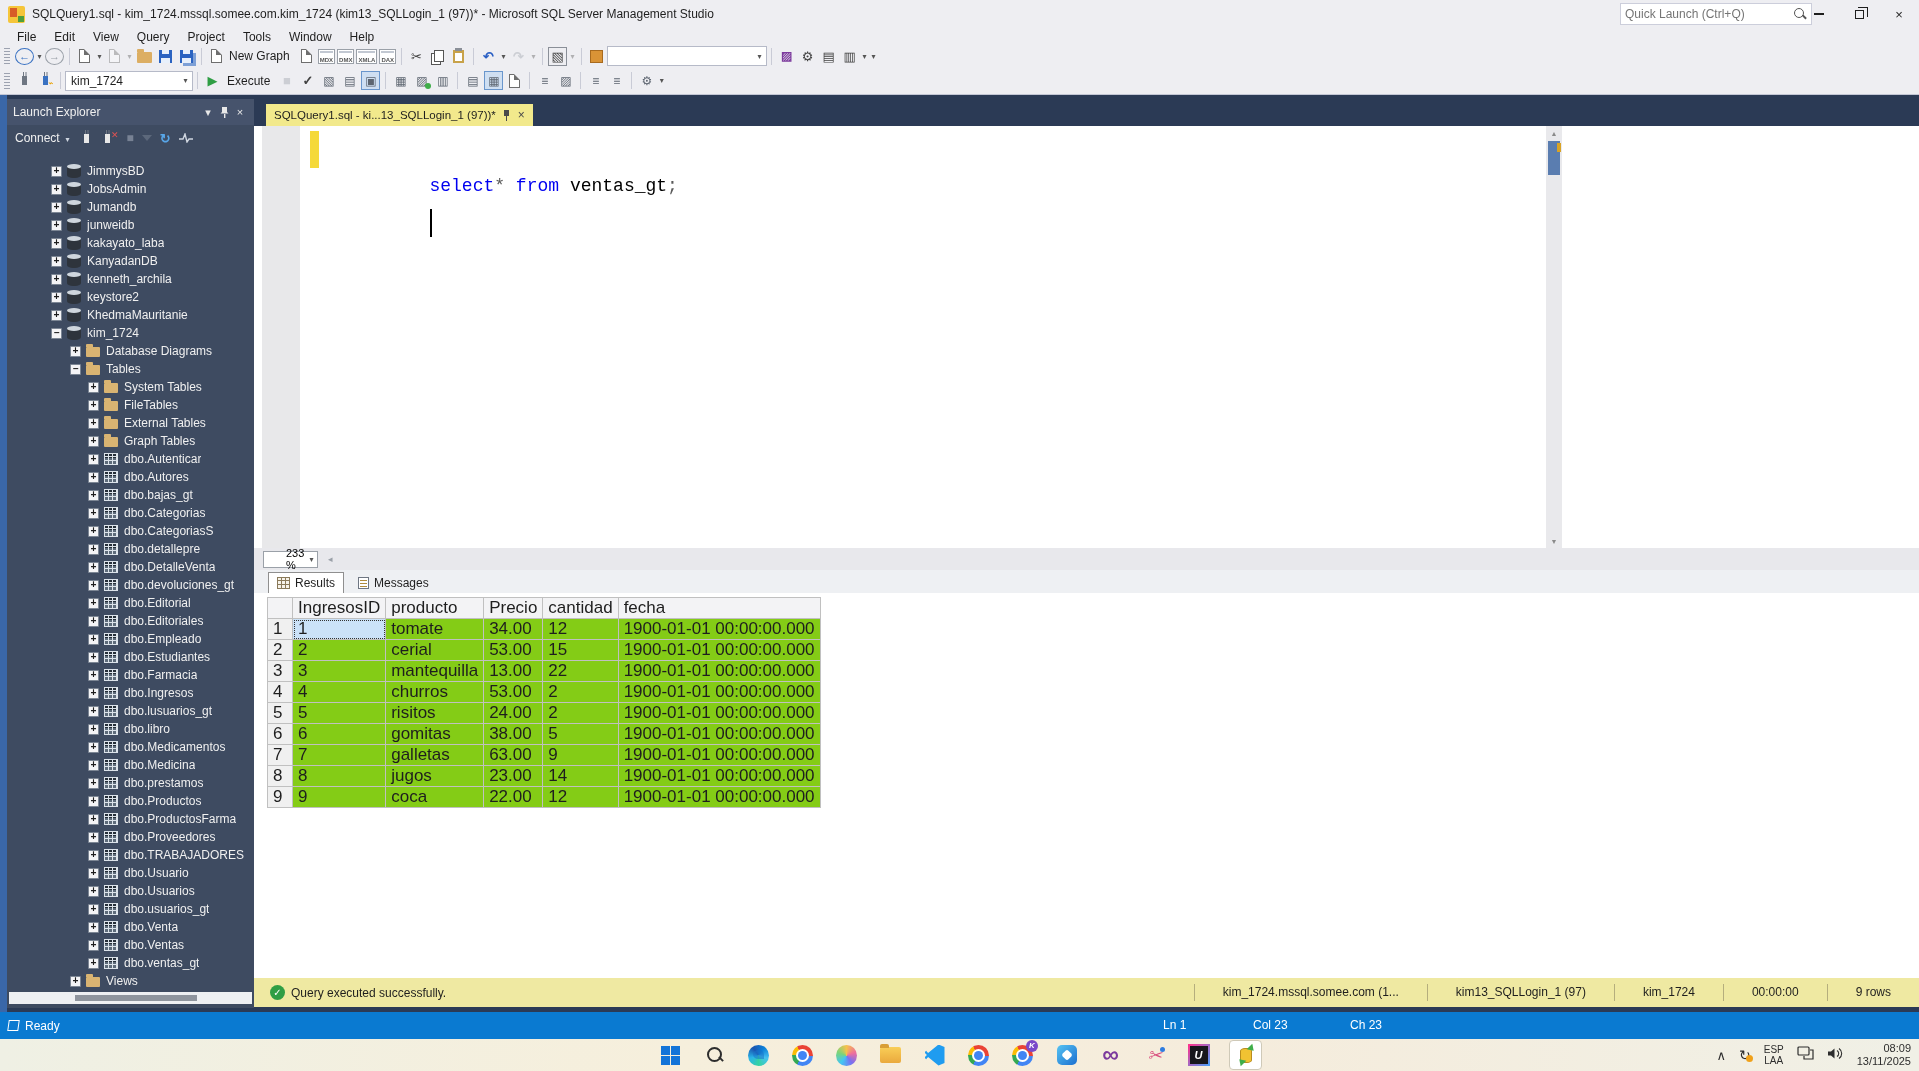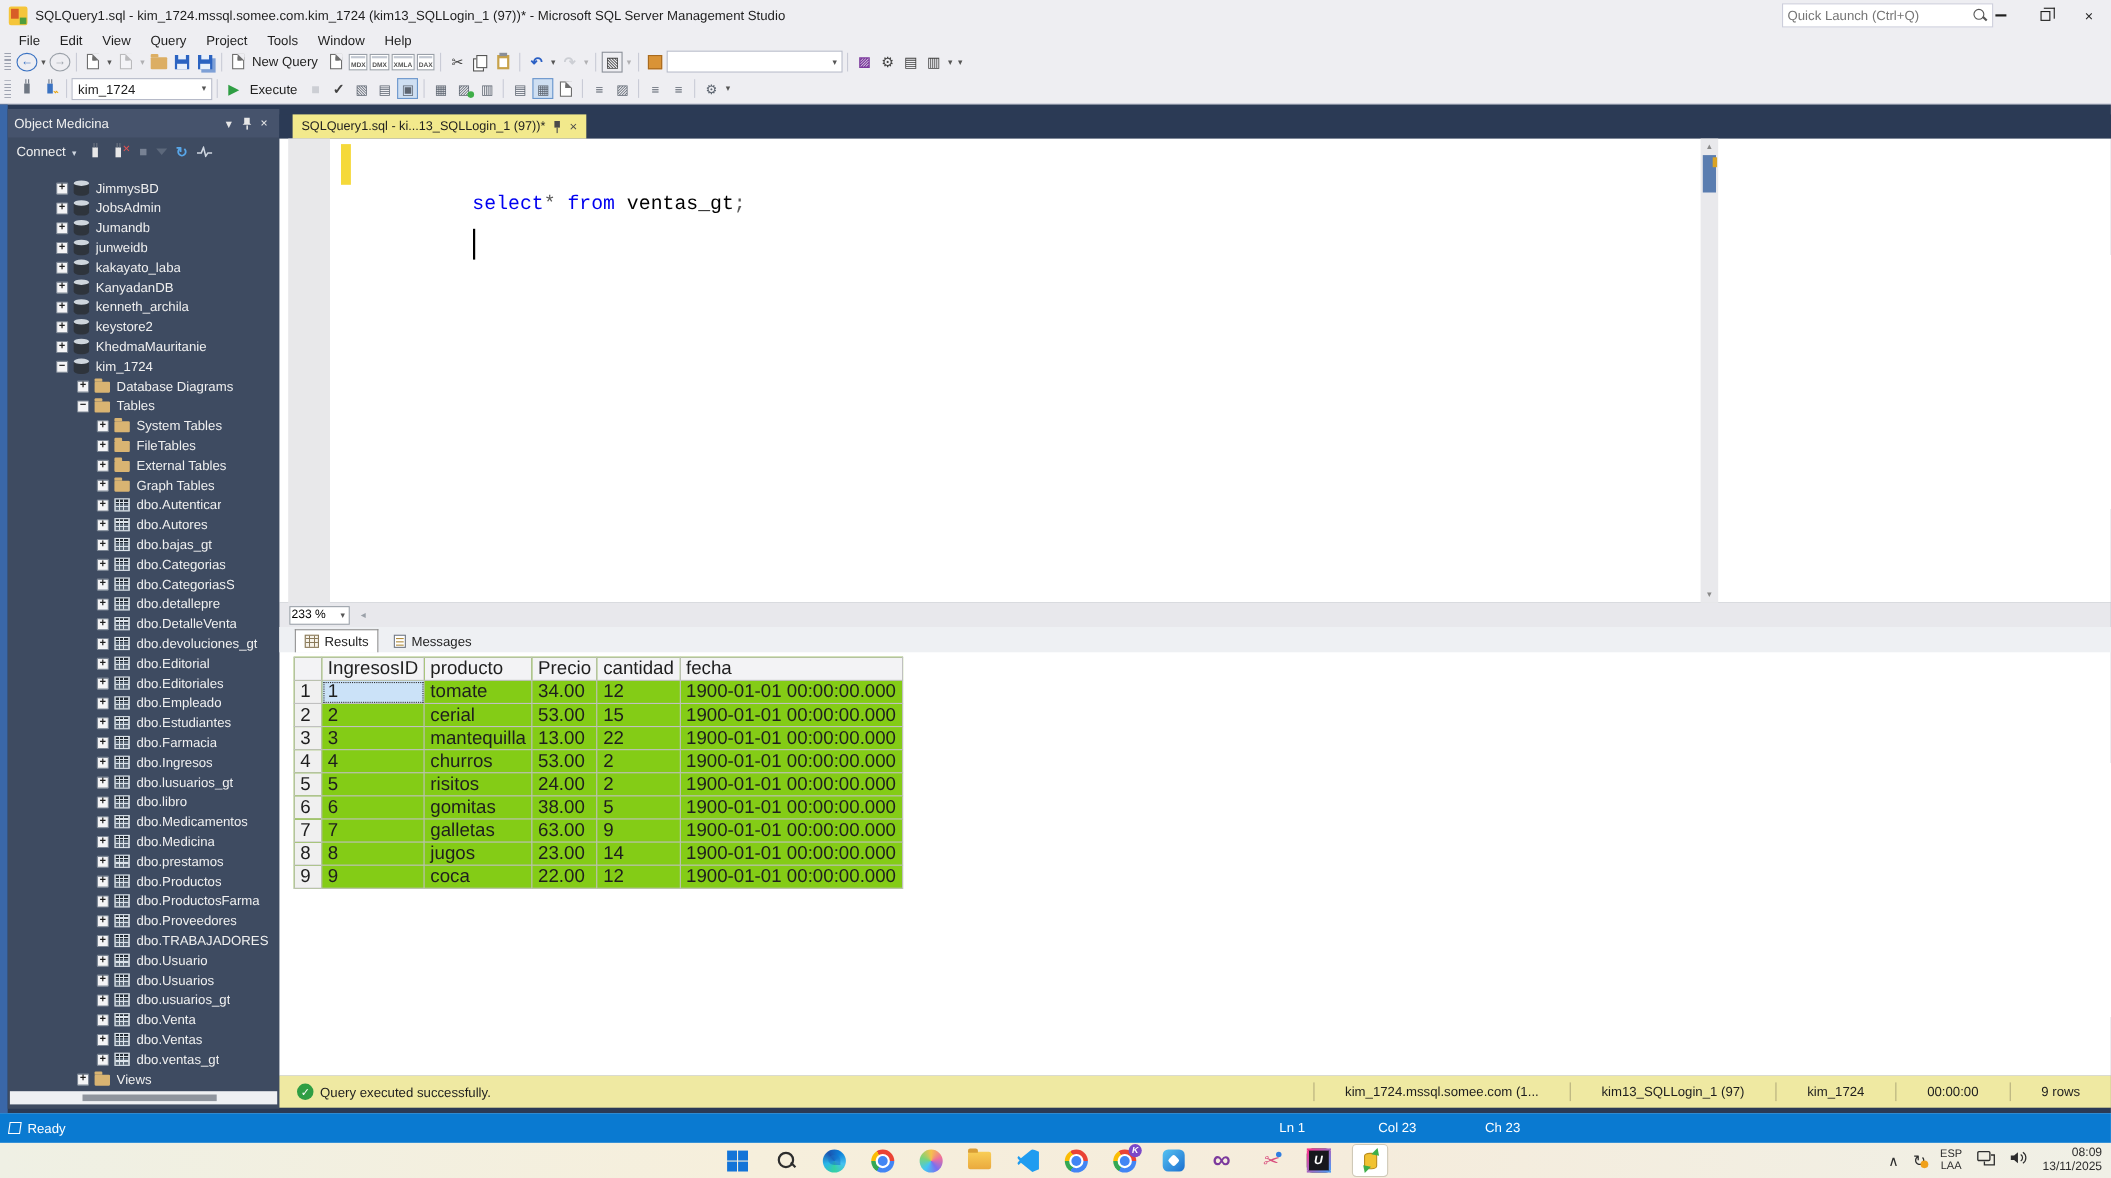--- a/index.html
+++ b/index.html
@@ -108,21 +108,21 @@
   .code-line{position:absolute;left:89px;top:5px;white-space:pre;font-family:"Liberation Mono",monospace;font-size:18px;line-height:37px;font-weight:500;}
   .tok.kw{color:#0000f0;} .tok.id{color:#000;} .tok.op{color:#5a5a5a;}
   .caret-line{display:inline-block;width:1.5px;height:28px;background:#000;vertical-align:middle;margin-left:1px;}
   .ed-vscroll{position:absolute;left:1292px;top:0;width:16px;height:100%;background:#e9e9ec;}
   .ed-vscroll .arr{position:absolute;left:0;width:16px;height:14px;display:flex;align-items:center;justify-content:center;font-size:7px;color:#8a8a8a;}
   .ed-thumb{position:absolute;left:2px;top:15px;width:12px;height:34px;background:#5a7db0;}
   .ed-mark{position:absolute;right:1px;top:17px;width:4px;height:9px;background:#d9a325;}
 
   
   .zoomrow{position:absolute;left:254px;top:453px;right:0;height:22px;background:#e8e8ec;display:flex;align-items:center;}
-  .zoombox{margin-left:9px;width:55px;height:17px;background:#fff;border:1px solid #9aa0a8;font-size:11px;display:flex;align-items:center;padding-left:1px;position:relative;}
+  .zoombox{margin-left:9px;width:55px;height:17px;background:#fff;border:1px solid #9aa0a8;font-size:11px;display:flex;align-items:center;padding-left:22px;position:relative;}
   .zoombox .caret{position:absolute;right:1px;}
   .hleft{margin-left:10px;color:#9aa0a8;font-size:9px;}
 
   
   .results{position:absolute;left:254px;top:475px;right:0;height:408px;background:#fff;}
   .rtabs{height:23px;display:flex;align-items:flex-end;background:#eef0f3;padding-left:14px;gap:6px;}
   .rtab{height:21px;display:flex;align-items:center;gap:5px;font-size:12px;color:#1e1e1e;padding:0 8px;}
   .rtab.active{background:#fff;border:1px solid #8f8f8f;border-bottom:none;}
   .ric{width:13px;height:12px;display:inline-block;border:1px solid #8a7a5a;background-image:repeating-linear-gradient(90deg,transparent 0 3px,#8a7a5a 3px 4px),repeating-linear-gradient(0deg,transparent 0 3px,#8a7a5a 3px 4px);background-color:#f7f3ea;}
   .mic{width:11px;height:12px;display:inline-block;background:#fff;border:1px solid #6e7682;position:relative;}
@@ -240,21 +240,21 @@
     <span class="ticon">
         <i class="i-save"></i>
       </span>
     <span class="ticon">
         <i class="i-save i-saveall"></i>
       </span>
     <span class="sep"></span>
     <span class="ticon">
         <i class="i-page"></i>
       </span>
-    <span style="margin:0 6px 0 2px;">New Query</span>
+    <span style="margin:0 6px 0 2px;">New Graph</span>
     <span class="ticon">
         <i class="i-page"></i>
       </span>
     <span class="mdxbox">MDX</span>
     <span class="mdxbox">DMX</span>
     <span class="mdxbox">XMLA</span>
     <span class="mdxbox">DAX</span>
     <span class="sep"></span>
     <span class="ticon">✂</span>
     <span class="ticon">
@@ -330,21 +330,21 @@
     <span class="sep"></span>
     <span class="ticon gq">⚙</span>
     <span class="caret">▾</span>
   </div>
 
   <div class="main">
     <div class="accent"></div>
 
     <div class="oe">
       <div class="oe-header">
-        <span>Object Medicina</span>
+        <span>Launch Explorer</span>
         <span class="sp"></span>
         <span class="oe-hicon">▾</span>
         <span class="oe-hicon">
           <svg width="9" height="12" viewBox="0 0 9 12">
               <path d="M2 1h5v5l1.5 1.5h-8L2 6z" fill="#e8e8e8"></path>
               <rect x="4" y="8" width="1.4" height="4" fill="#e8e8e8"></rect>
             </svg>
         </span>
         <span class="oe-hicon">×</span>
       </div>

